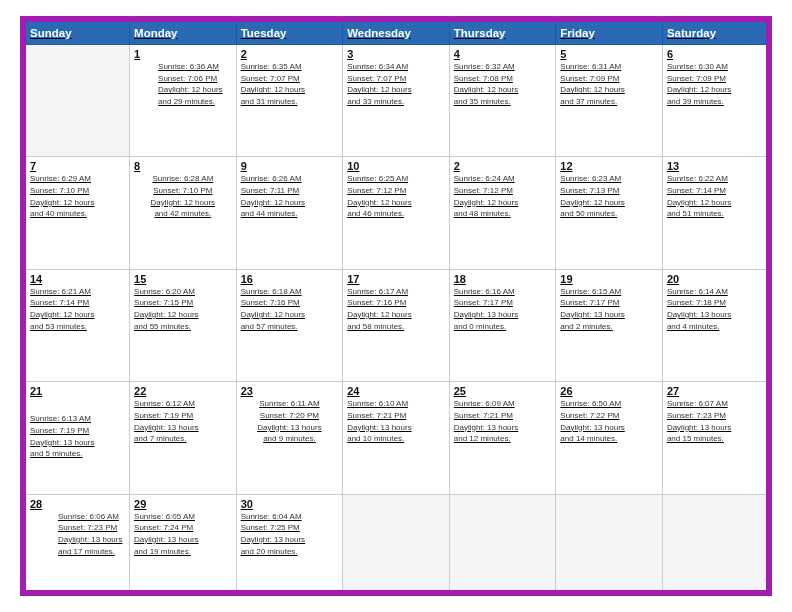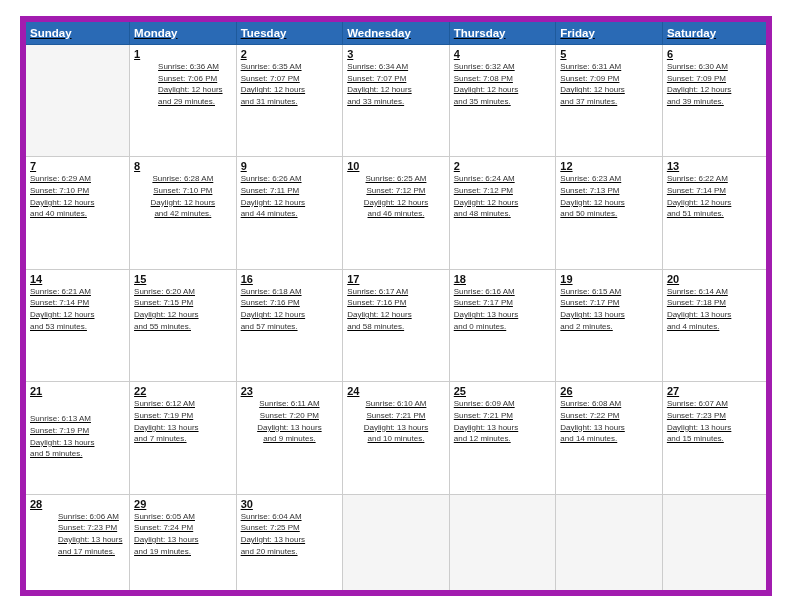--- a/index.html
+++ b/index.html
@@ -180,21 +180,21 @@
           </td>
           <td>
             <span class="day-number">9</span>
             <div class="day-info" style="white-space: pre-line;">Sunrise: 6:26 AM
 Sunset: 7:11 PM
 Daylight: 12 hours
 and 44 minutes.</div>
           </td>
           <td>
             <span class="day-number">10</span>
-            <div class="day-info" style="white-space: pre-line; text-align: center;">Sunrise: 6:25 AM
+            <div class="day-info" style="white-space: pre-line;">Sunrise: 6:25 AM
 Sunset: 7:12 PM
 Daylight: 12 hours
 and 46 minutes.</div>
           </td>
           <td>
             <span class="day-number">2</span>
             <div class="day-info" style="white-space: pre-line;">Sunrise: 6:24 AM
 Sunset: 7:12 PM
 Daylight: 12 hours
 and 48 minutes.</div>
@@ -282,35 +282,35 @@
           </td>
           <td>
             <span class="day-number">23</span>
             <div class="day-info" style="white-space: pre-line; text-align: center;">Sunrise: 6:11 AM
 Sunset: 7:20 PM
 Daylight: 13 hours
 and 9 minutes.</div>
           </td>
           <td>
             <span class="day-number">24</span>
-            <div class="day-info" style="white-space: pre-line; text-align: center;">Sunrise: 6:10 AM
+            <div class="day-info" style="white-space: pre-line;">Sunrise: 6:10 AM
 Sunset: 7:21 PM
 Daylight: 13 hours
 and 10 minutes.</div>
           </td>
           <td>
             <span class="day-number">25</span>
             <div class="day-info" style="white-space: pre-line;">Sunrise: 6:09 AM
 Sunset: 7:21 PM
 Daylight: 13 hours
 and 12 minutes.</div>
           </td>
           <td>
             <span class="day-number">26</span>
-            <div class="day-info" style="white-space: pre-line;">Sunrise: 6:08 AM
+            <div class="day-info" style="white-space: pre-line;">Sunrise: 6:50 AM
 Sunset: 7:22 PM
 Daylight: 13 hours
 and 14 minutes.</div>
           </td>
           <td>
             <span class="day-number">27</span>
             <div class="day-info" style="white-space: pre-line;">Sunrise: 6:07 AM
 Sunset: 7:23 PM
 Daylight: 13 hours
 and 15 minutes.</div>

